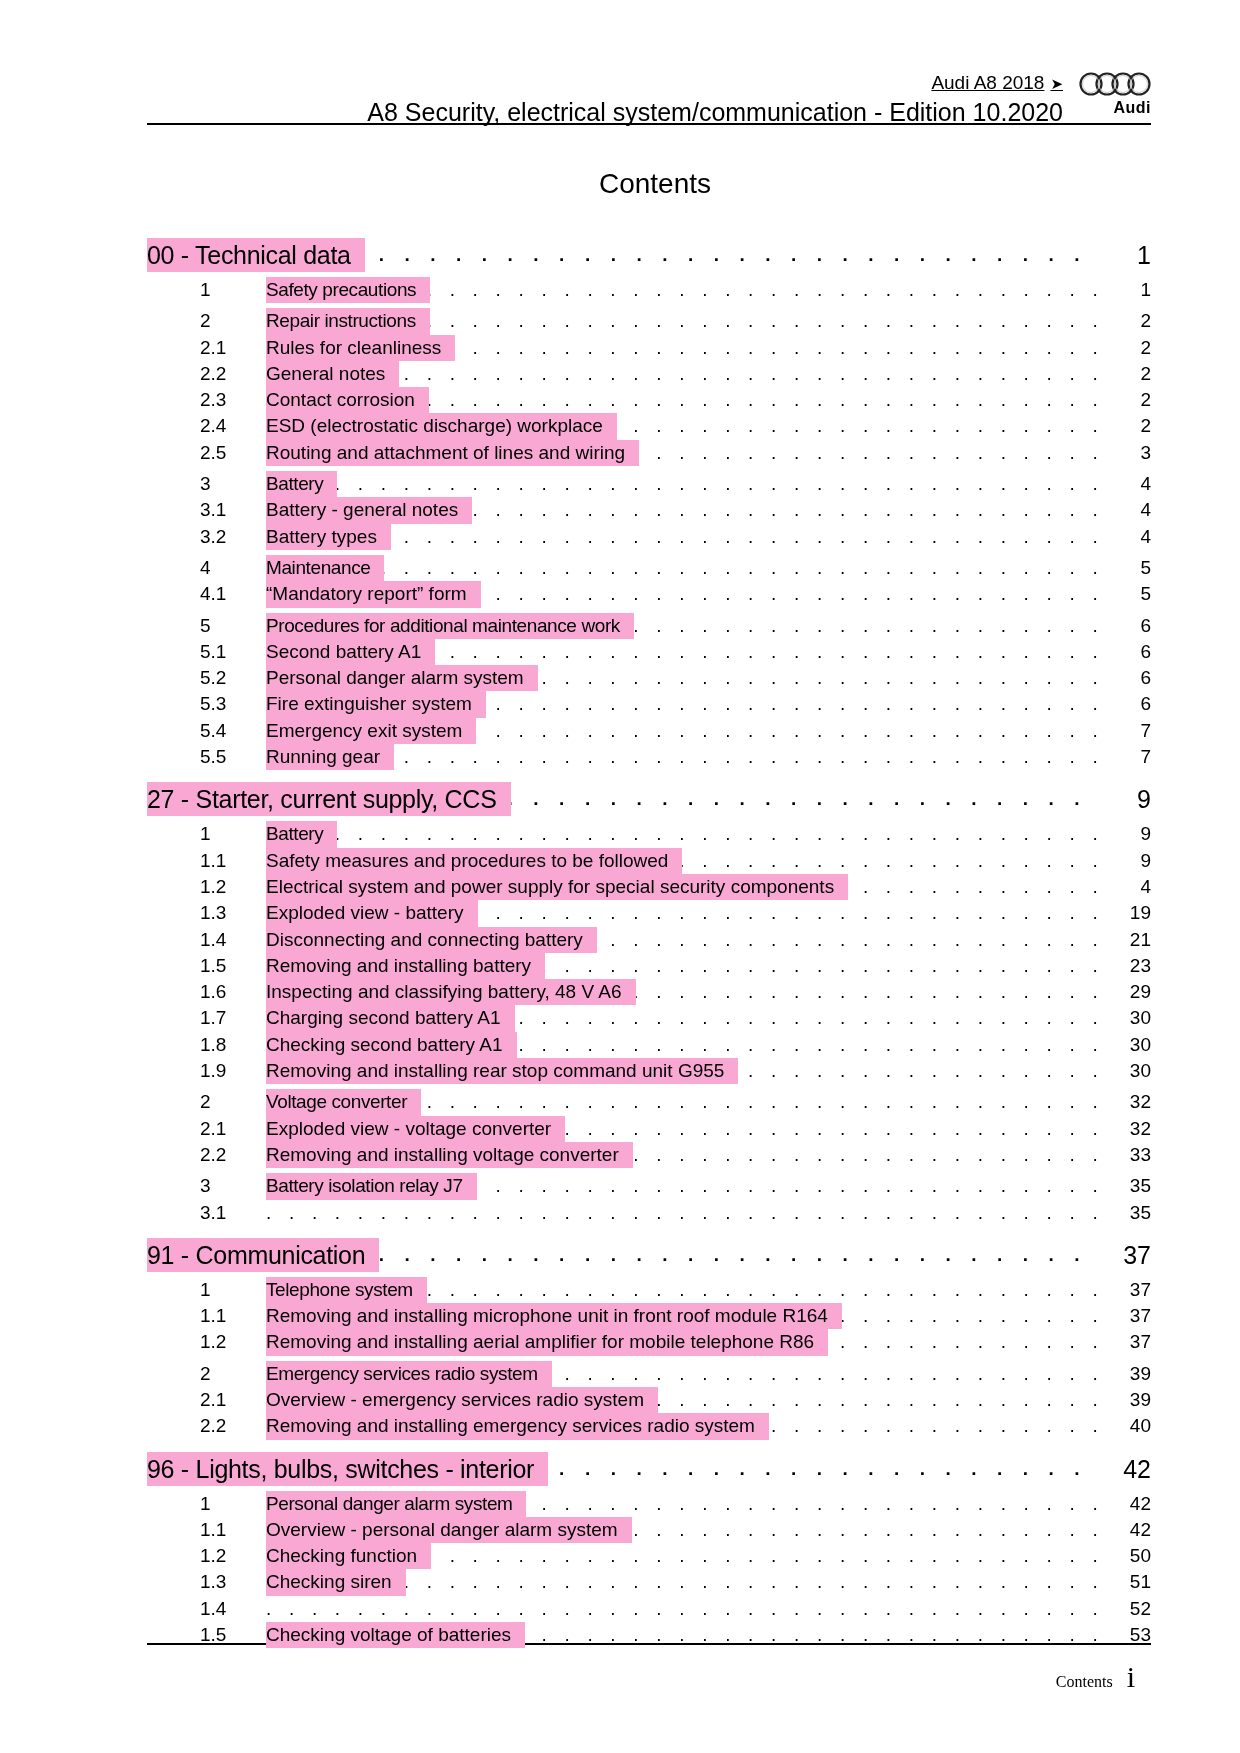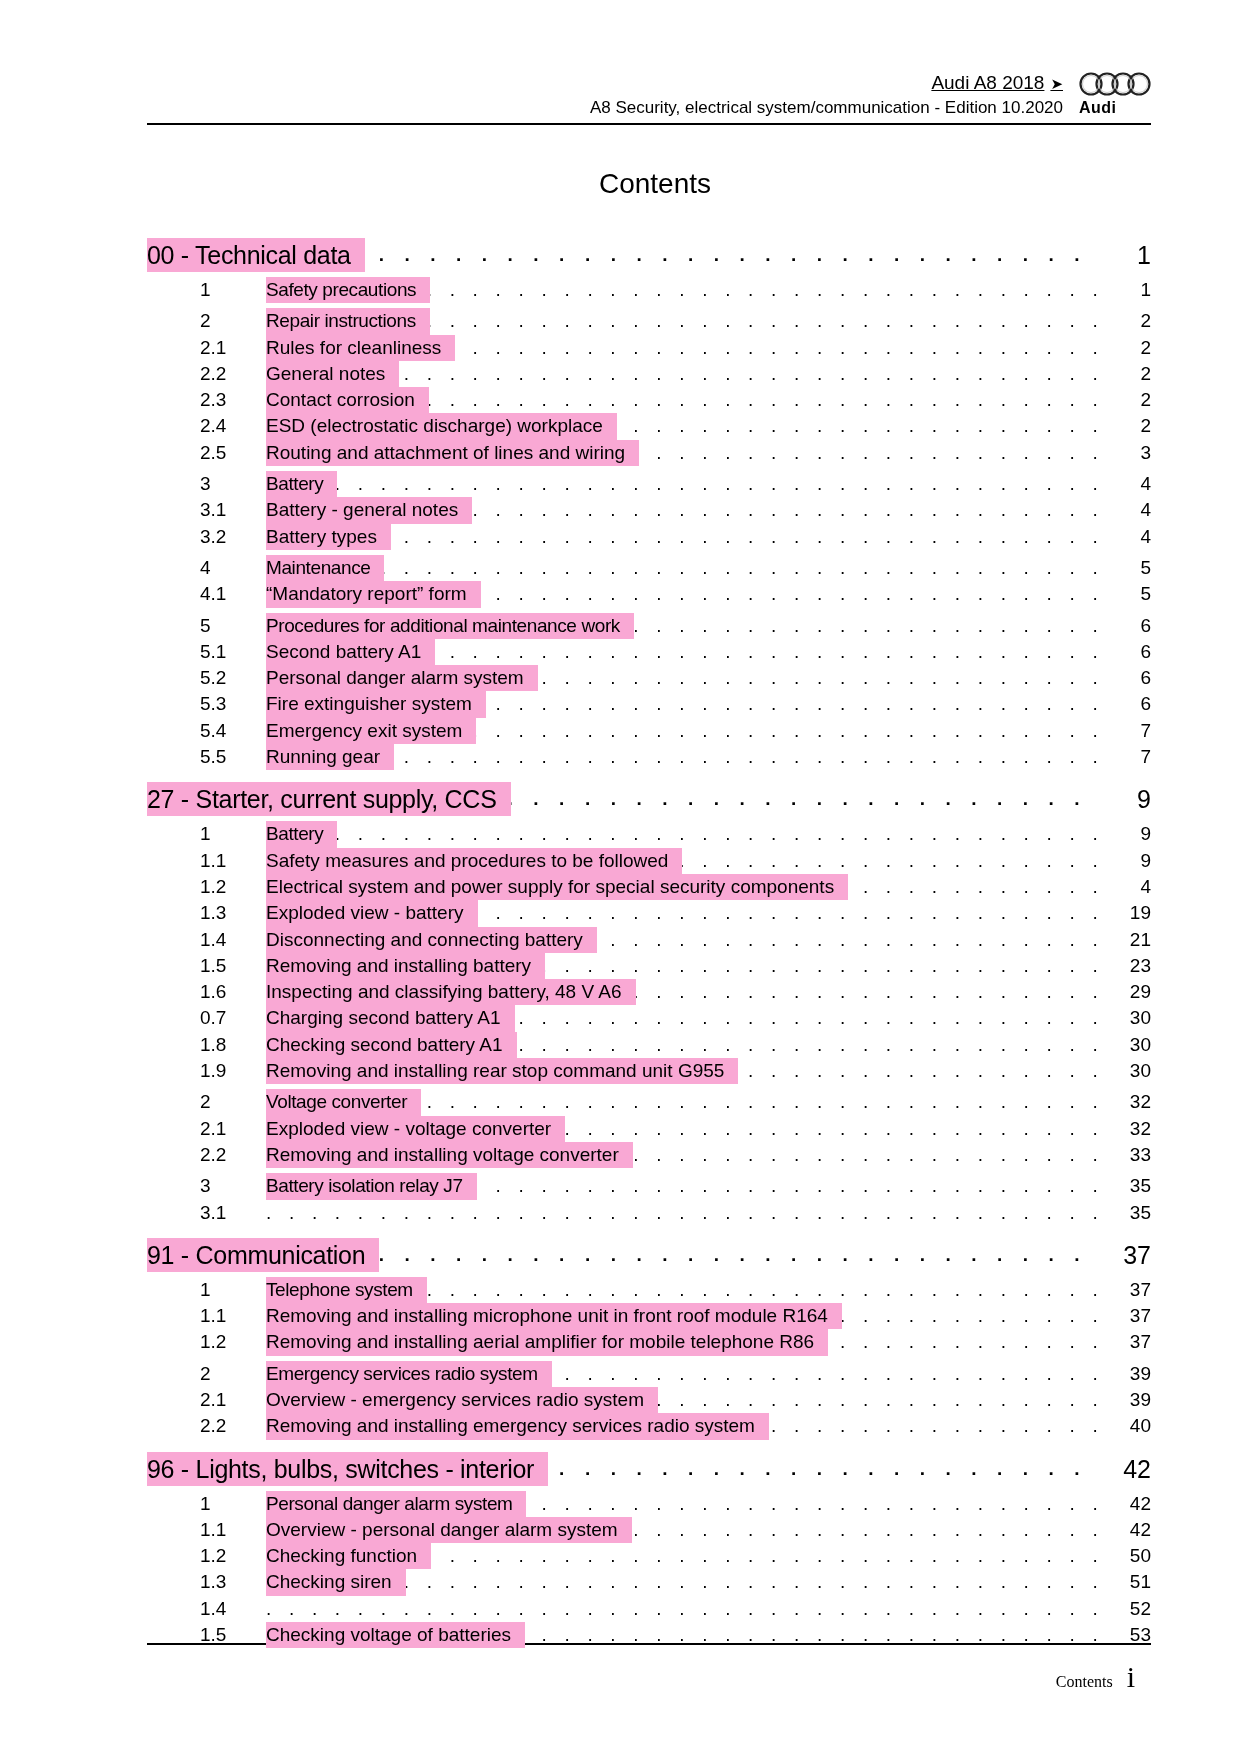--- a/index.html
+++ b/index.html
@@ -1,24 +1,24 @@
 <!DOCTYPE html>
 <html><head>
 <meta charset="utf-8">
 <style>
   html, body { margin:0; padding:0; background:#ffffff; }
   body { width:1240px; height:1753px; position:relative; overflow:hidden;
          font-family:"Liberation Sans", "DejaVu Sans", sans-serif; color:#000; }
   .header { position:absolute; left:147px; top:68px; width:1004px; height:56px; }
   .hdr-line1 { position:absolute; right:88px; top:4px; font-size:19px; white-space:nowrap;text-decoration:underline; }
-  .hdr-line2 { position:absolute; right:88px; top:30px; font-size:17px; white-space:nowrap; }
+  .hdr-line2 { position:absolute; right:88px; top:30px; font-size:25px; white-space:nowrap; }
   .hdr-arrow { font-size:15px; margin-left:6px; }
   .logo { position:absolute; right:0; top:3px; width:72px; height:46px; }
   .logo svg { display:block; }
-  .logo-text { position:absolute; left:0; right:0; top:28px; text-align:left;
+  .logo-text { position:absolute; left:0; right:0; top:28px; text-align:right;
                font-weight:bold; font-size:16px; letter-spacing:0.5px; }
   .hdr-rule { position:absolute; left:147px; top:123px; width:1004px; height:2px; background:#000; }
   .title { position:absolute; left:0; width:1310px; top:168px; text-align:center; font-size:28px; }
   .toc { position:absolute; left:147px; top:238px; width:1004px; }
   .row { position:relative; display:flex; align-items:baseline; height:26.3px; line-height:26.3px; font-size:19px; }
   .row .num { position:absolute; left:53px; }
   .row .lbl { position:absolute; left:119px; white-space:nowrap; background:#f9a8d4; padding-right:14px; z-index:1; }
   .row .dots { position:absolute; left:119px; right:52px; overflow:hidden; white-space:nowrap;
                letter-spacing:6.2px; color:#000; }
   .row .pg { position:absolute; right:0; text-align:right; }
@@ -218,21 +218,21 @@
       <span class="pg">23</span>
     </div>
     <div class="row item">
       <span class="dots">. . . . . . . . . . . . . . . . . . . . . . . . . . . . . . . . . . . . . . . . . . . . . . . . . . . . . . . . . . . . . . . . . . . . . . . . . . . . . . . . . . . . . . . . . . . . . . . . . . . . . . . . . . . . . . . .</span>
       <span class="num">1.6</span>
       <span class="lbl">Inspecting and classifying battery, 48 V A6</span>
       <span class="pg">29</span>
     </div>
     <div class="row item">
       <span class="dots">. . . . . . . . . . . . . . . . . . . . . . . . . . . . . . . . . . . . . . . . . . . . . . . . . . . . . . . . . . . . . . . . . . . . . . . . . . . . . . . . . . . . . . . . . . . . . . . . . . . . . . . . . . . . . . . .</span>
-      <span class="num">0.7</span>
+      <span class="num">1.7</span>
       <span class="lbl">Charging second battery A1</span>
       <span class="pg">30</span>
     </div>
     <div class="row item">
       <span class="dots">. . . . . . . . . . . . . . . . . . . . . . . . . . . . . . . . . . . . . . . . . . . . . . . . . . . . . . . . . . . . . . . . . . . . . . . . . . . . . . . . . . . . . . . . . . . . . . . . . . . . . . . . . . . . . . . .</span>
       <span class="num">1.8</span>
       <span class="lbl">Checking second battery A1</span>
       <span class="pg">30</span>
     </div>
     <div class="row item">

